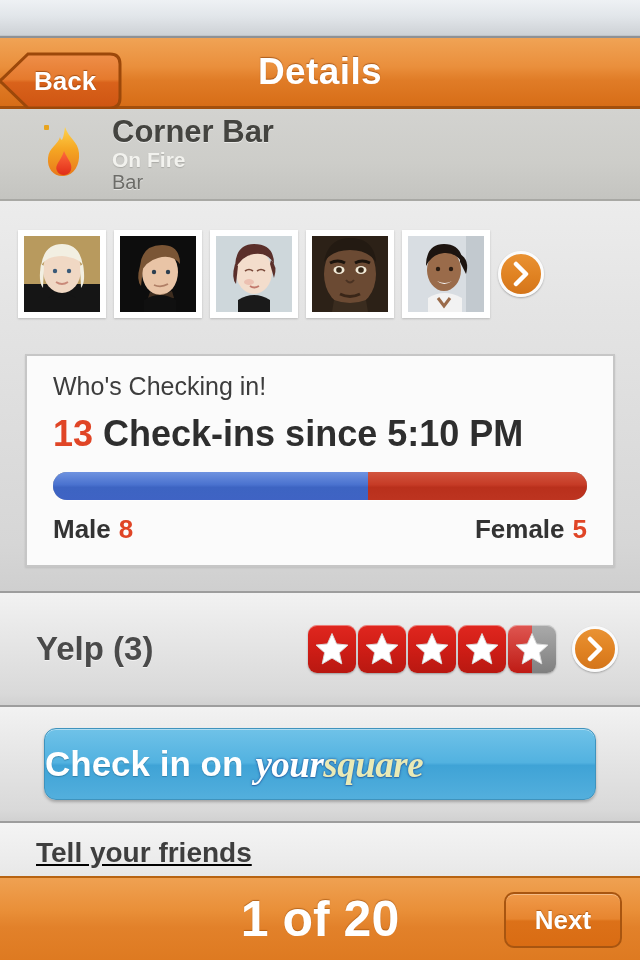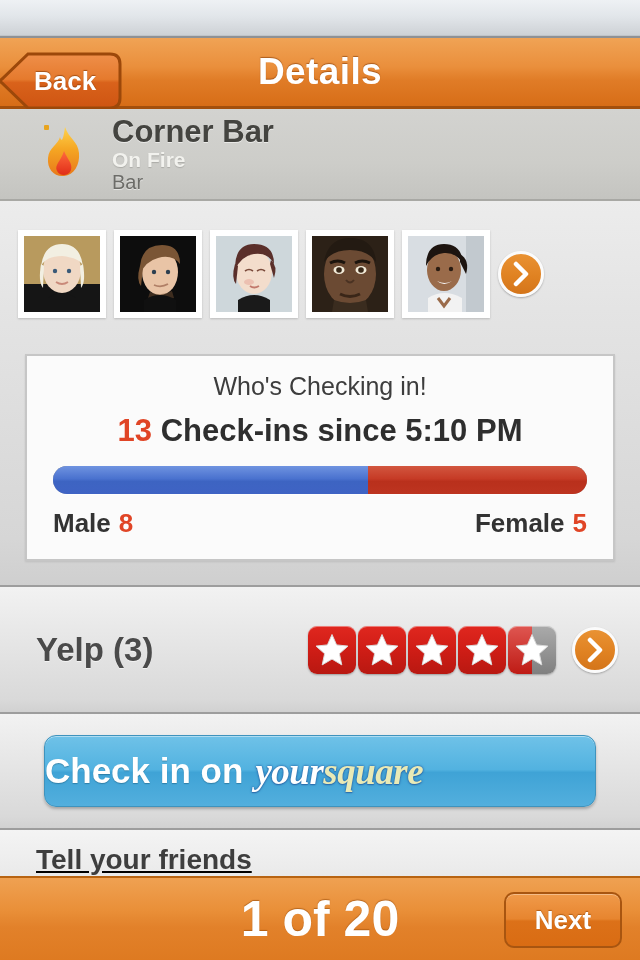--- a/index.html
+++ b/index.html
@@ -68,21 +68,20 @@
   .venue-cat {
     font-size: 20px; color: #6c6c68; margin-top: 1px;
     text-shadow: 0 1px 0 rgba(255,255,255,.5);
   }
 
   
   .section { position: relative; }
   .sec-a {
     background: linear-gradient(to bottom, #ececec 0%, #e4e4e4 28%, #d6d6d6 88%, #cfcfcf 100%);
     border-bottom: 2px solid #9d9d9d;
-    text-align: center;
   }
   .sec-b {
     background: linear-gradient(to bottom, #f2f2f2 0%, #e8e8e8 35%, #d9d9d9 90%, #d1d1d1 100%);
     border-bottom: 2px solid #9d9d9d;
   }
 
   
   .photo-strip { height: 145px; display: flex; align-items: center; padding: 0 18px; }
   .thumb {
     width: 88px; height: 88px; background: #fff; padding: 6px;
@@ -104,40 +103,40 @@
   
   .checkin-wrap { padding: 8px 25px 24px 25px; }
   .card {
     background: #fbfbfb;
     border: 2px solid #c6c6c6;
     padding: 16px 26px 20px 26px;
     box-shadow: 0 1px 2px rgba(0,0,0,.1);
   }
   .card-title { font-size: 25px; color: #3d3d3d; margin-bottom: 12px; }
   .card-headline {
-    font-size: 31px; font-weight: bold; color: #2e2e2e;
+    font-size: 36px; font-weight: bold; color: #2e2e2e;
     margin-bottom: 17px; white-space: nowrap;
   }
   .accent { color: #e04526; }
   .gbar {
     height: 28px; border-radius: 14px; overflow: hidden;
     display: flex; box-shadow: inset 0 1px 2px rgba(0,0,0,.35), 0 1px 0 rgba(255,255,255,.7);
     background: #bbb;
   }
   .gbar-m { background: linear-gradient(to bottom, #6f93e0 0%, #4a72cf 45%, #3d64c2 55%, #3f63c4 100%); }
   .gbar-f { background: linear-gradient(to bottom, #d2563f 0%, #c63b26 45%, #b9301c 55%, #bd3420 100%); }
   .gbar-labels {
     display: flex; justify-content: space-between;
     margin-top: 14px; font-size: 26px; font-weight: bold; color: #333;
   }
   .gbar-labels .accent { margin-left: 8px; }
 
   
   .yelp-row {
-    height: 125px; display: flex; align-items: center;
+    height: 112px; display: flex; align-items: center;
     padding: 0 22px 0 36px;
   }
   .yelp-label {
     font-size: 33px; font-weight: bold; color: #4a4a4a;
     text-shadow: 0 1px 0 rgba(255,255,255,.6);
   }
   .stars { display: flex; margin-left: auto; margin-right: 14px; cursor: pointer; }
   .star {
     width: 48px; height: 48px; border-radius: 9px; margin-right: 2px;
     position: relative; overflow: hidden;

